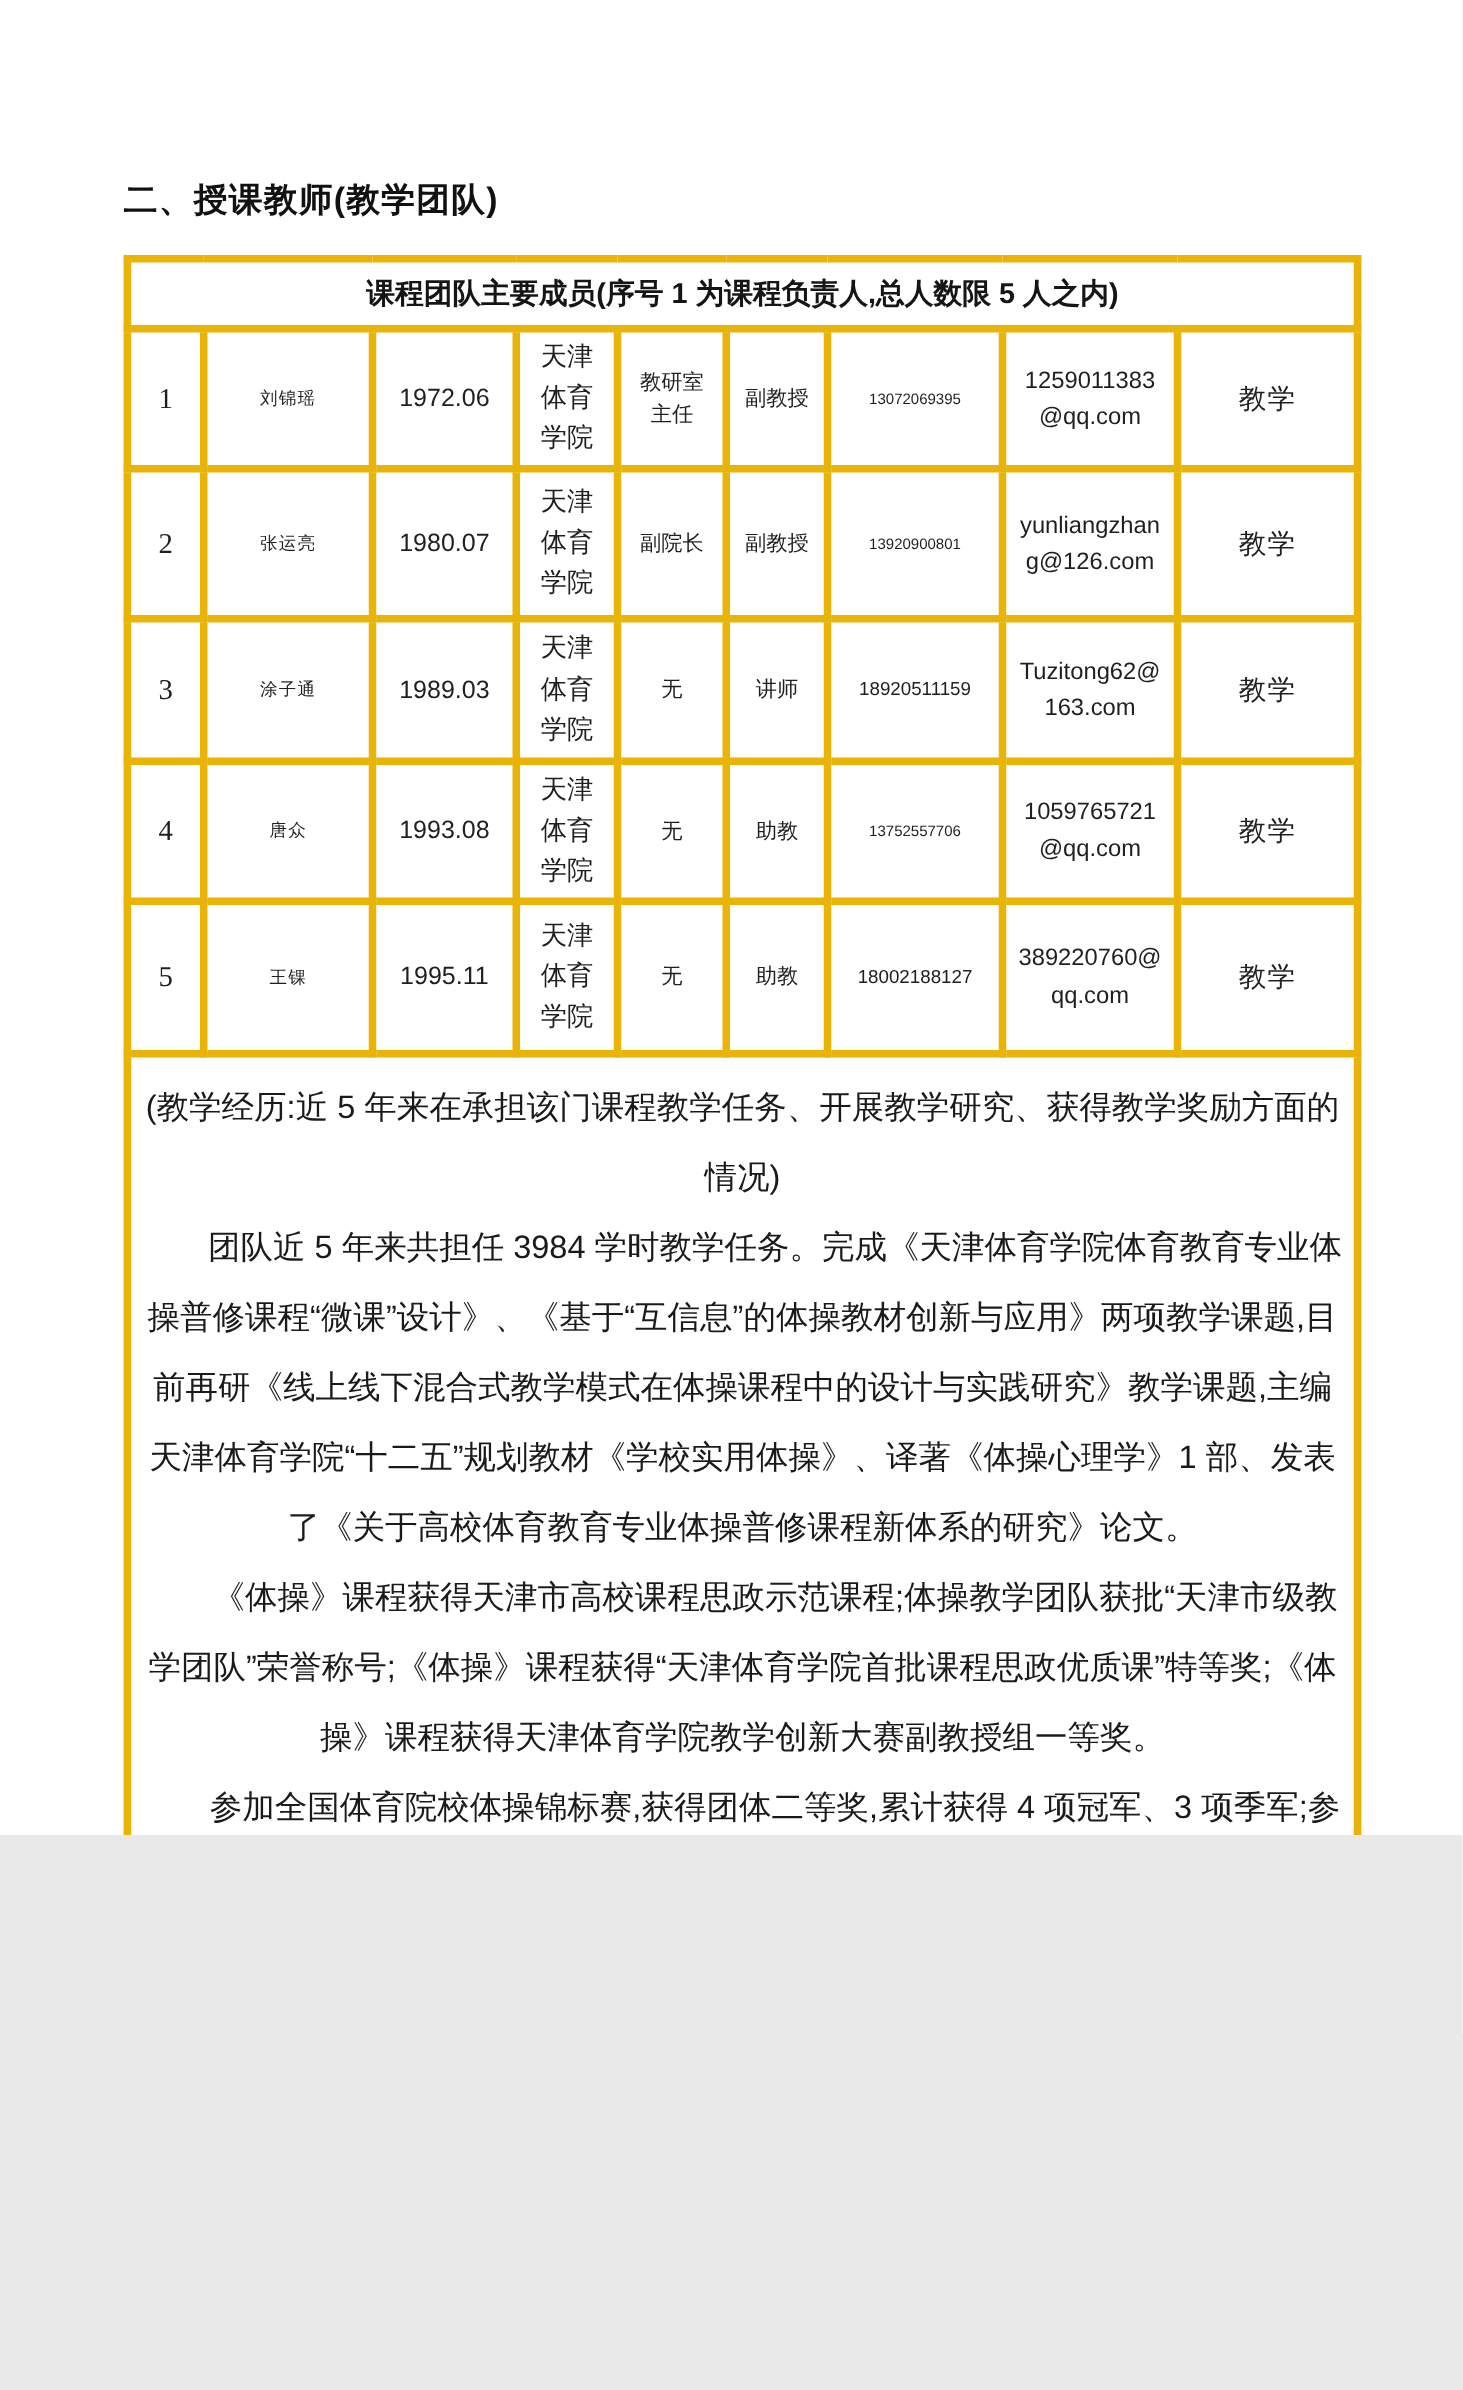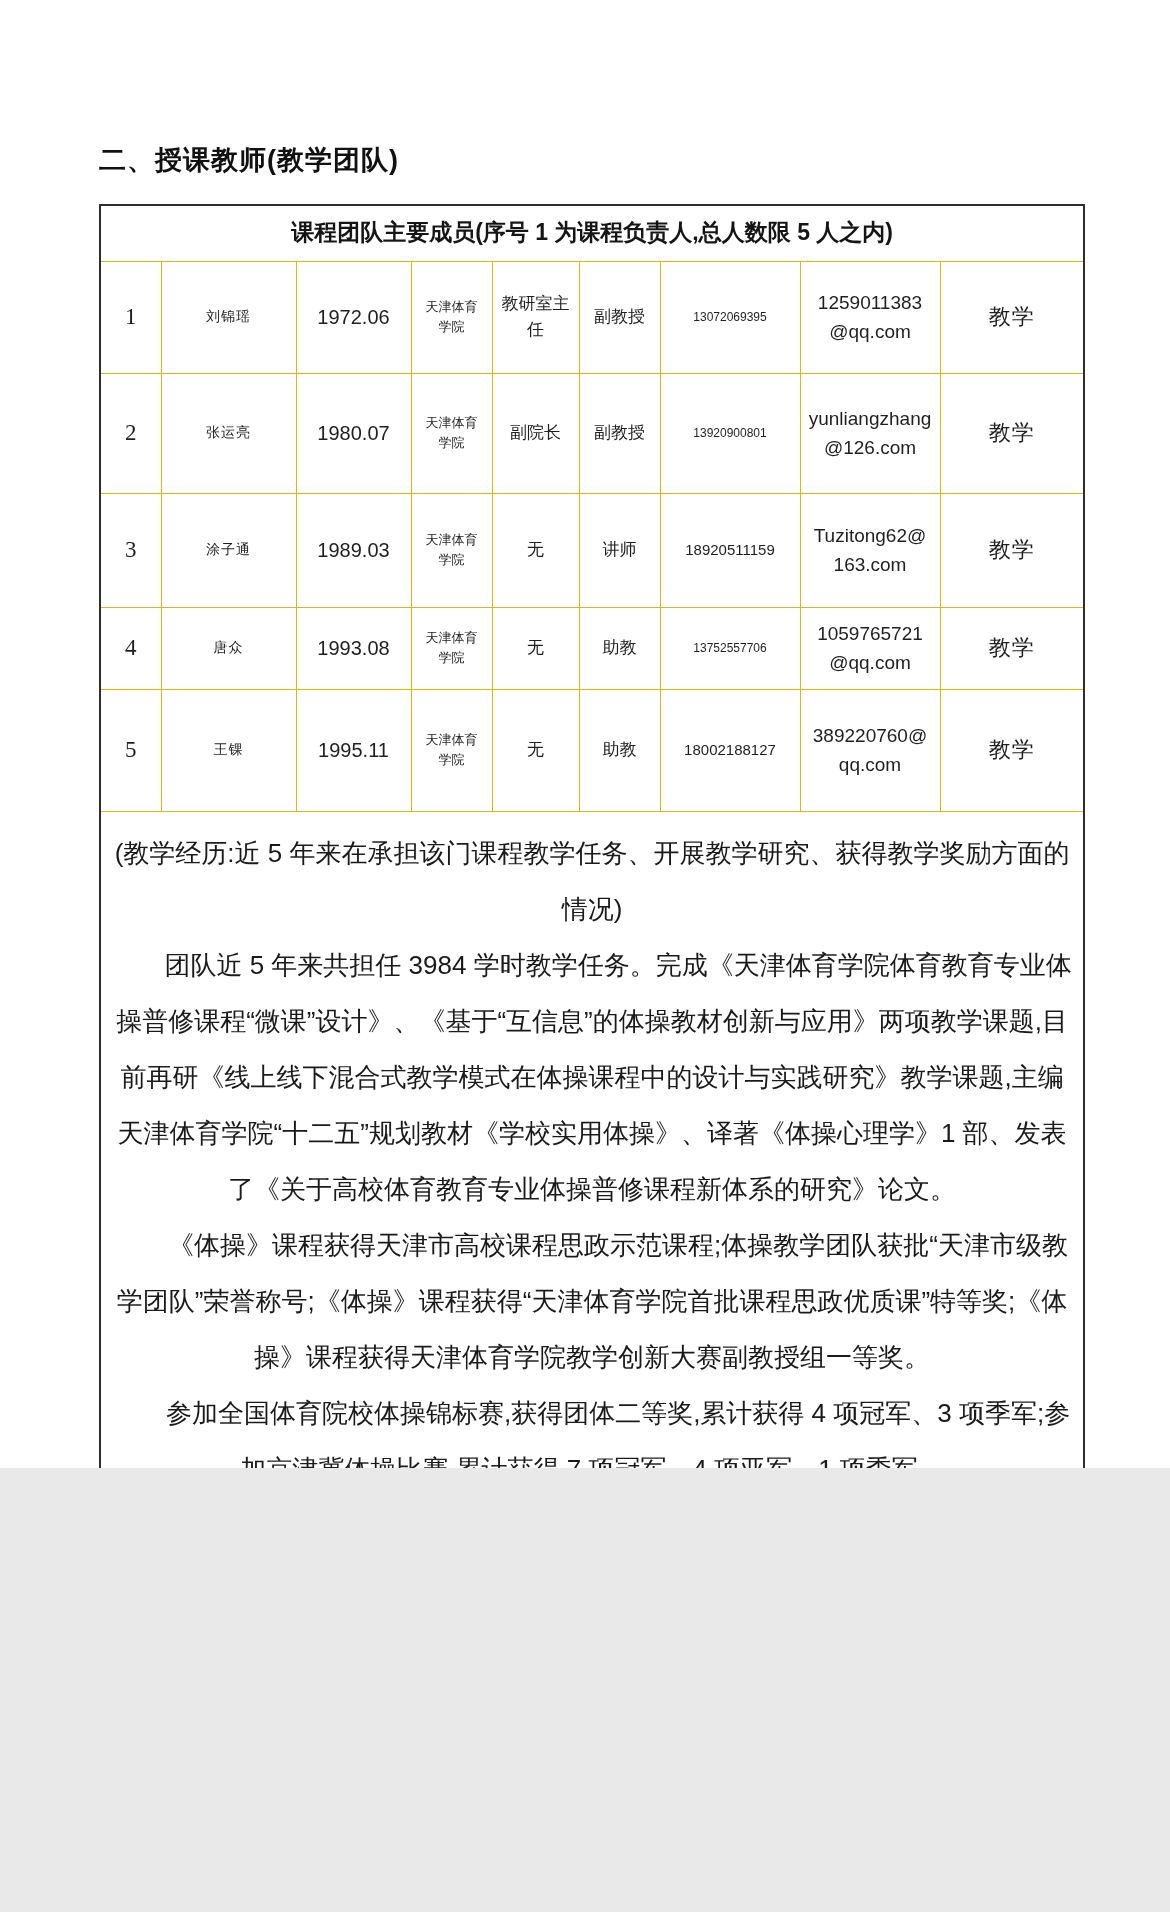--- a/index.html
+++ b/index.html
@@ -29,21 +29,21 @@
   }
   table.team-table {
     width: 100%;
     border-collapse: collapse;
     table-layout: fixed;
     border: 2px solid #2e2e2e;
     box-shadow: 0 3px 0 rgba(60,60,60,.35);
   }
   table.team-table th,
   table.team-table td {
-    border: 1px solid #eab308;
+    border: 6px solid #eab308;
     text-align: center;
     vertical-align: middle;
     padding: 4px 8px;
     word-break: break-all;
     line-height: 1.55;
   }
   
   tr.row-banner th {
     height: 56px;
     font-size: 23px;
@@ -62,21 +62,21 @@
   }
   
   tr.row-r1 td { height: 112px; }
   tr.row-r2 td { height: 120px; }
   tr.row-r3 td { height: 114px; }
   tr.row-r4 td { height: 82px;  }
   tr.row-r5 td { height: 122px; }
   td.c-idx   { font-family: "Liberation Serif", "DejaVu Serif", serif; font-size: 23px; }
   td.c-name  { font-size: 14px; letter-spacing: 1px; }
   td.c-birth { font-size: 20px; }
-  td.c-unit  { font-size: 13px; padding: 4px 10px; }
+  td.c-unit  { font-size: 21px; padding: 4px 10px; }
   td.c-duty  { font-size: 17px; }
   td.c-rank  { font-size: 17px; }
   td.c-phone { font-size: 12px; }
   tr.row-r3 td.c-phone, tr.row-r5 td.c-phone { font-size: 15px; }
   td.c-mail  { font-size: 19px; text-align: left; padding: 4px 10px; }
   td.c-task  { font-size: 22px; letter-spacing: 1px; }
   
   tr.row-subheader td {
     height: 86px;
     font-size: 23px;

